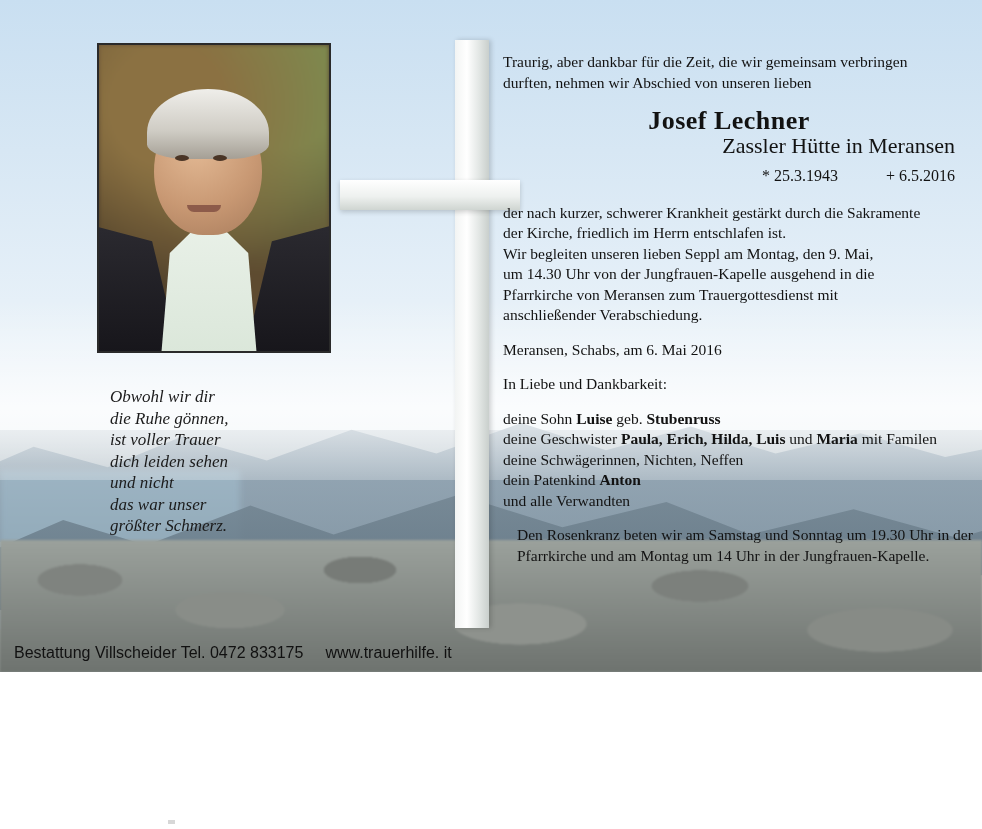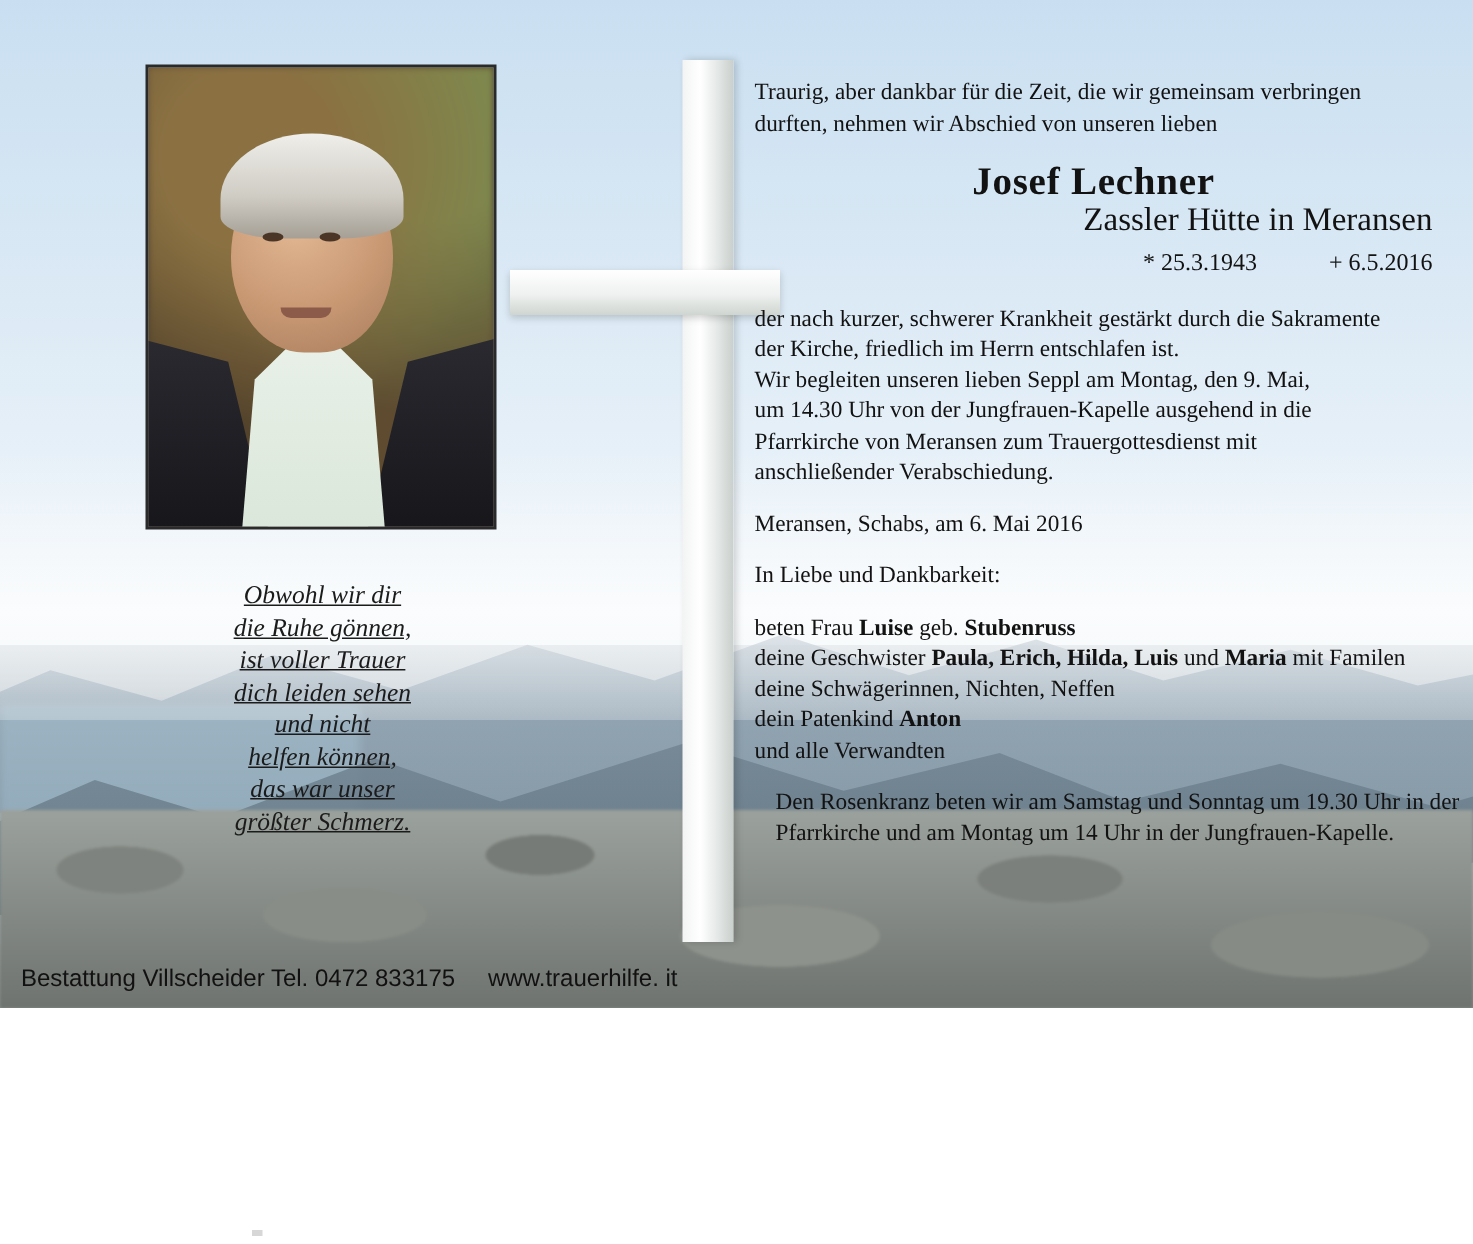--- a/index.html
+++ b/index.html
@@ -173,27 +173,26 @@
   }
   .portrait .jacket-l { left: -16px; clip-path: polygon(0% 0%, 72% 14%, 100% 100%, 0% 100%); }
   .portrait .jacket-r { left: 146px; clip-path: polygon(100% 0%, 28% 14%, 0% 100%, 100% 100%); }
 
   
   .poem {
     position: absolute;
     left: 110px;
     top: 386px;
     width: 210px;
-    text-align: center;
+    text-align: left;
     font-family: "Liberation Serif", serif;
     font-style: italic;
     font-size: 17px;
     line-height: 21.5px;
     color: #1b1b1b;
-    text-decoration: underline;
   }
   .poem div { white-space: nowrap; }
 
   
   .right {
     position: absolute;
     left: 503px;
     top: 52px;
     width: 452px;
     font-size: 15.5px;
@@ -291,21 +290,20 @@
     <div class="eye-r"></div>
     <div class="mouth"></div>
   </div>
 
   <div class="poem">
     <div>Obwohl wir dir</div>
     <div>die Ruhe gönnen,</div>
     <div>ist voller Trauer</div>
     <div>dich leiden sehen</div>
     <div>und nicht</div>
-    <div>helfen können,</div>
     <div>das war unser</div>
     <div>größter Schmerz.</div>
   </div>
 
   <div class="right">
 
     <div class="intro">
       <div>Traurig, aber dankbar für die Zeit, die wir gemeinsam verbringen</div>
       <div>durften, nehmen wir Abschied von unseren lieben</div>
     </div>
@@ -330,21 +328,21 @@
     <div class="para tight">
       <div>Meransen, Schabs, am 6. Mai 2016</div>
     </div>
 
     <div class="para tight">
       <div>In Liebe und Dankbarkeit:</div>
     </div>
 
     <div class="family">
       <div>
-        <span>beten Frau </span><b>Luise</b><span> geb. </span><b>Stubenruss</b><span></span>
+        <span>deine Sohn </span><b>Luise</b><span> geb. </span><b>Stubenruss</b><span></span>
       </div>
       <div>
         <span>deine Geschwister </span><b>Paula, Erich, Hilda, Luis</b><span> und </span><b>Maria</b><span> mit Familen</span>
       </div>
       <div>
         <span>deine Schwägerinnen, Nichten, Neffen</span><b></b><span></span><b></b><span></span>
       </div>
       <div>
         <span>dein Patenkind </span><b>Anton</b><span></span><b></b><span></span>
       </div>

